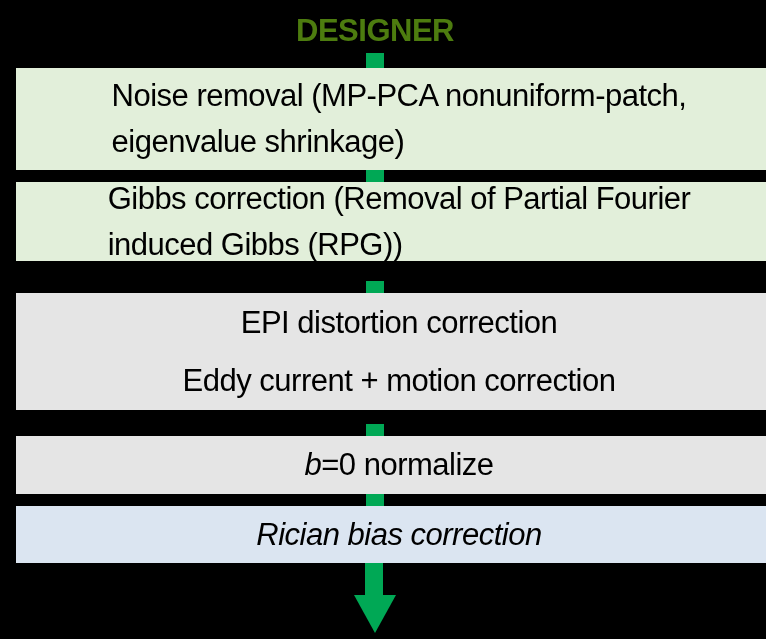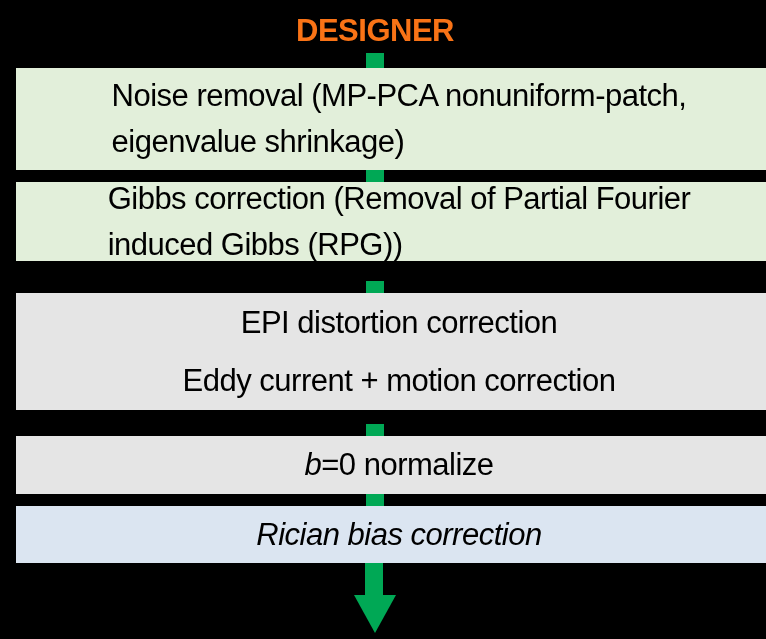--- a/index.html
+++ b/index.html
@@ -12,21 +12,21 @@
   }
   .pipeline-title{
     position:absolute;
     top:13px;left:0;width:766px;
     box-sizing:border-box;
     padding-right:16px;
     text-align:center;
     font-size:31px;
     font-weight:bold;
     letter-spacing:-0.5px;
-    color:#f97316;
+    color:#4d7c0f;
   }
   .stage{
     position:absolute;
     left:0;width:766px;
     display:flex;
     align-items:center;
     justify-content:center;
     color:#000;
     font-size:31px;
     letter-spacing:-0.5px;

